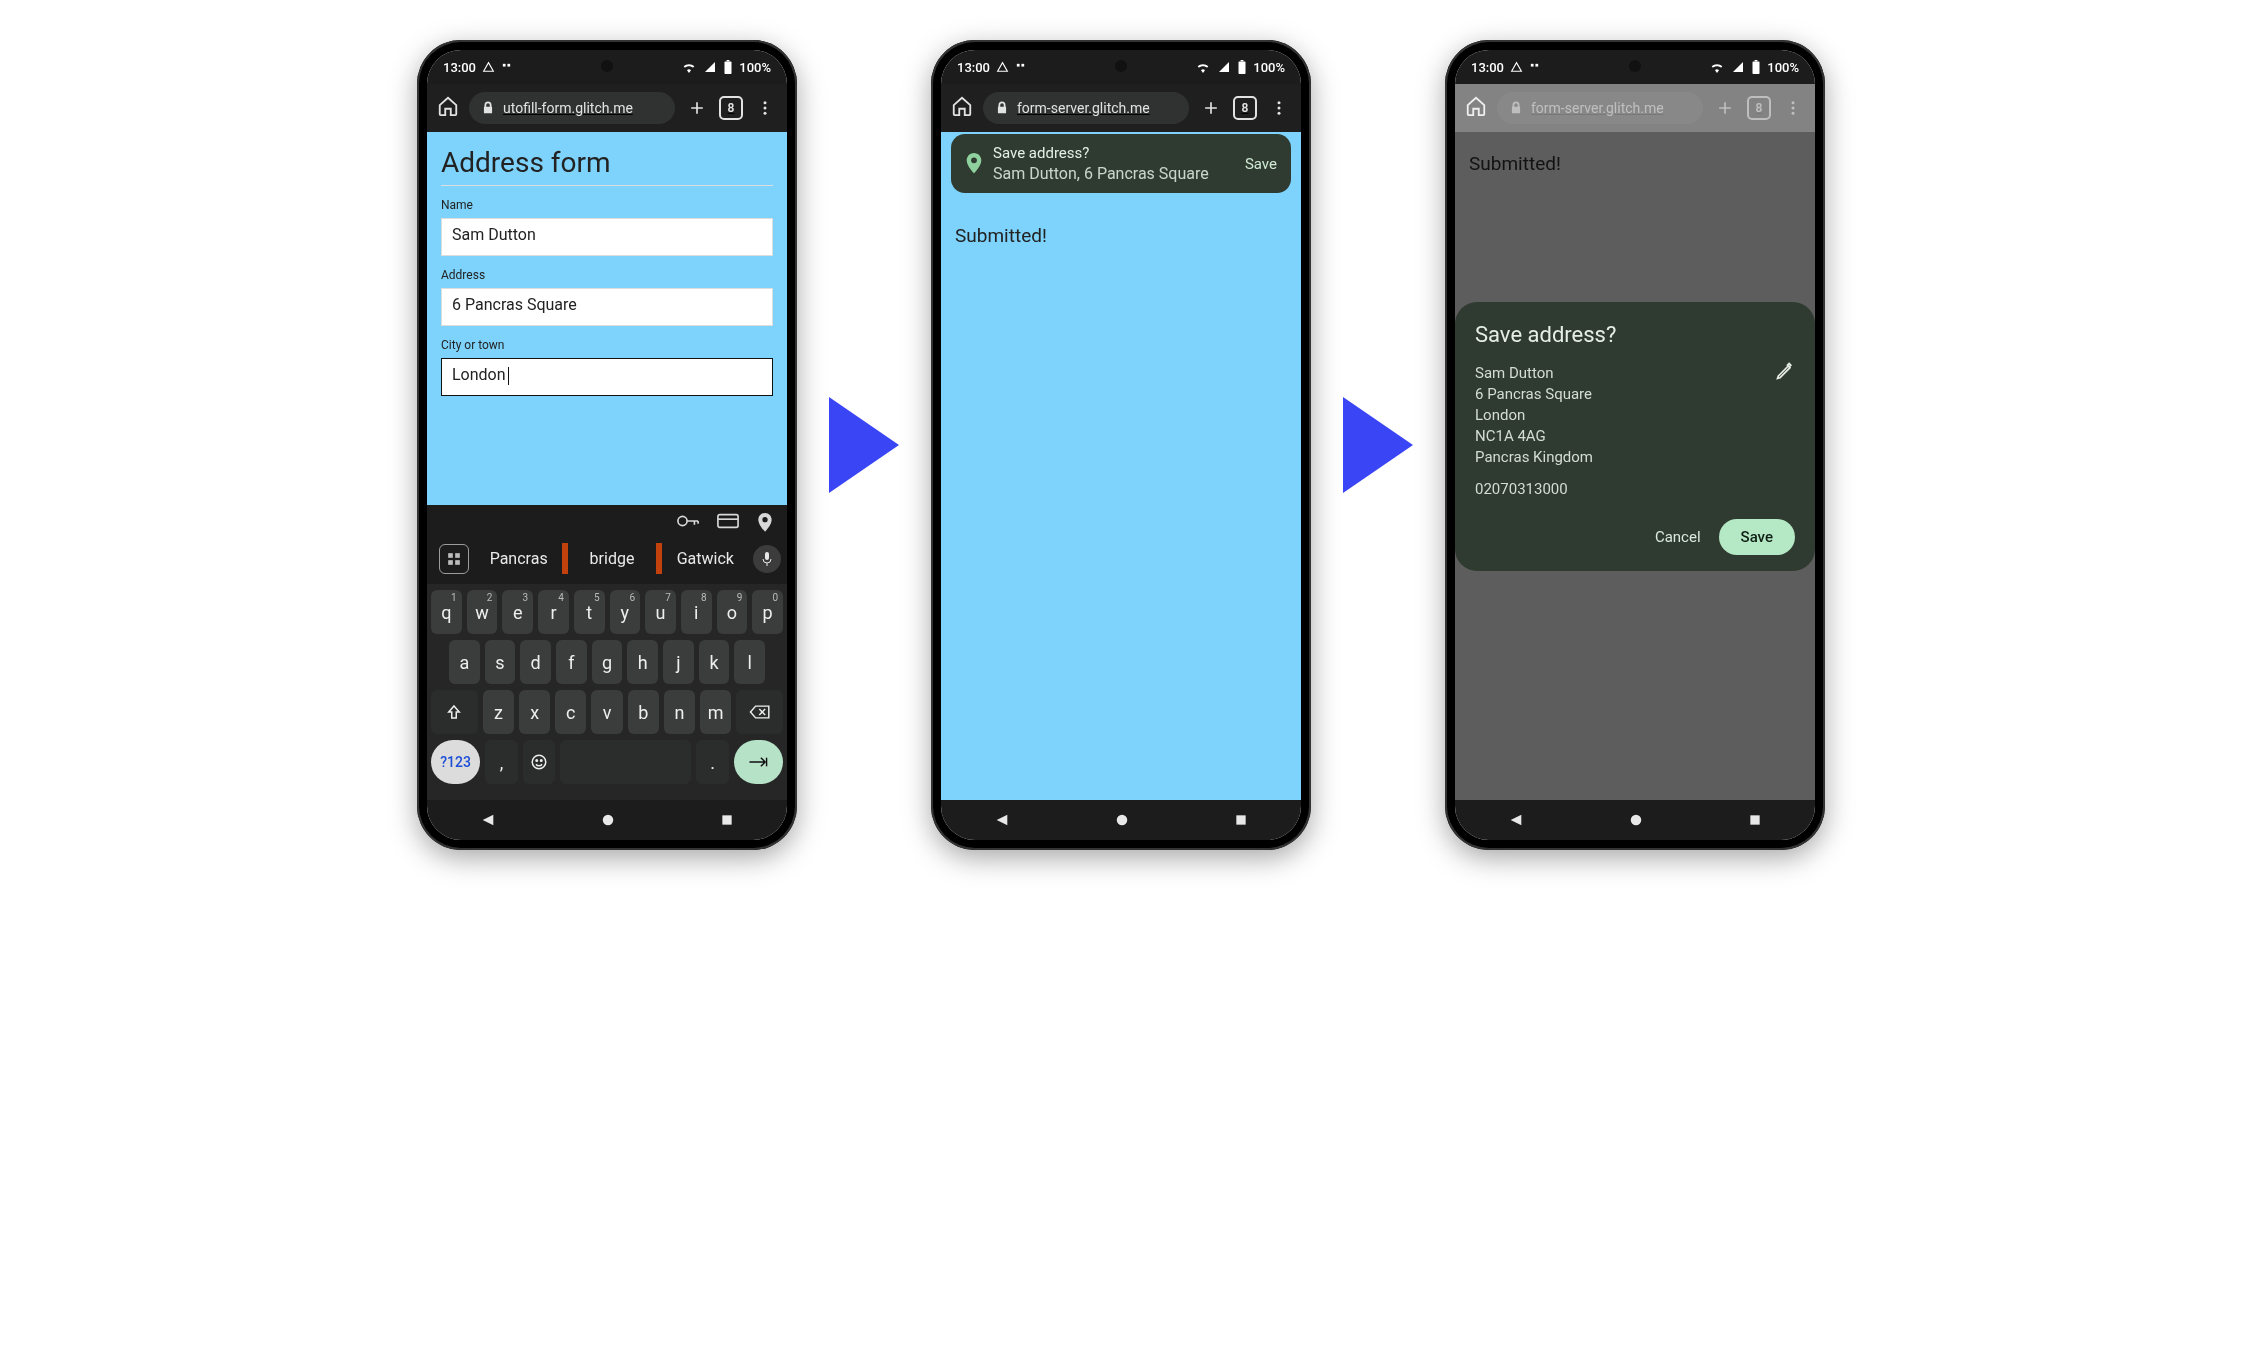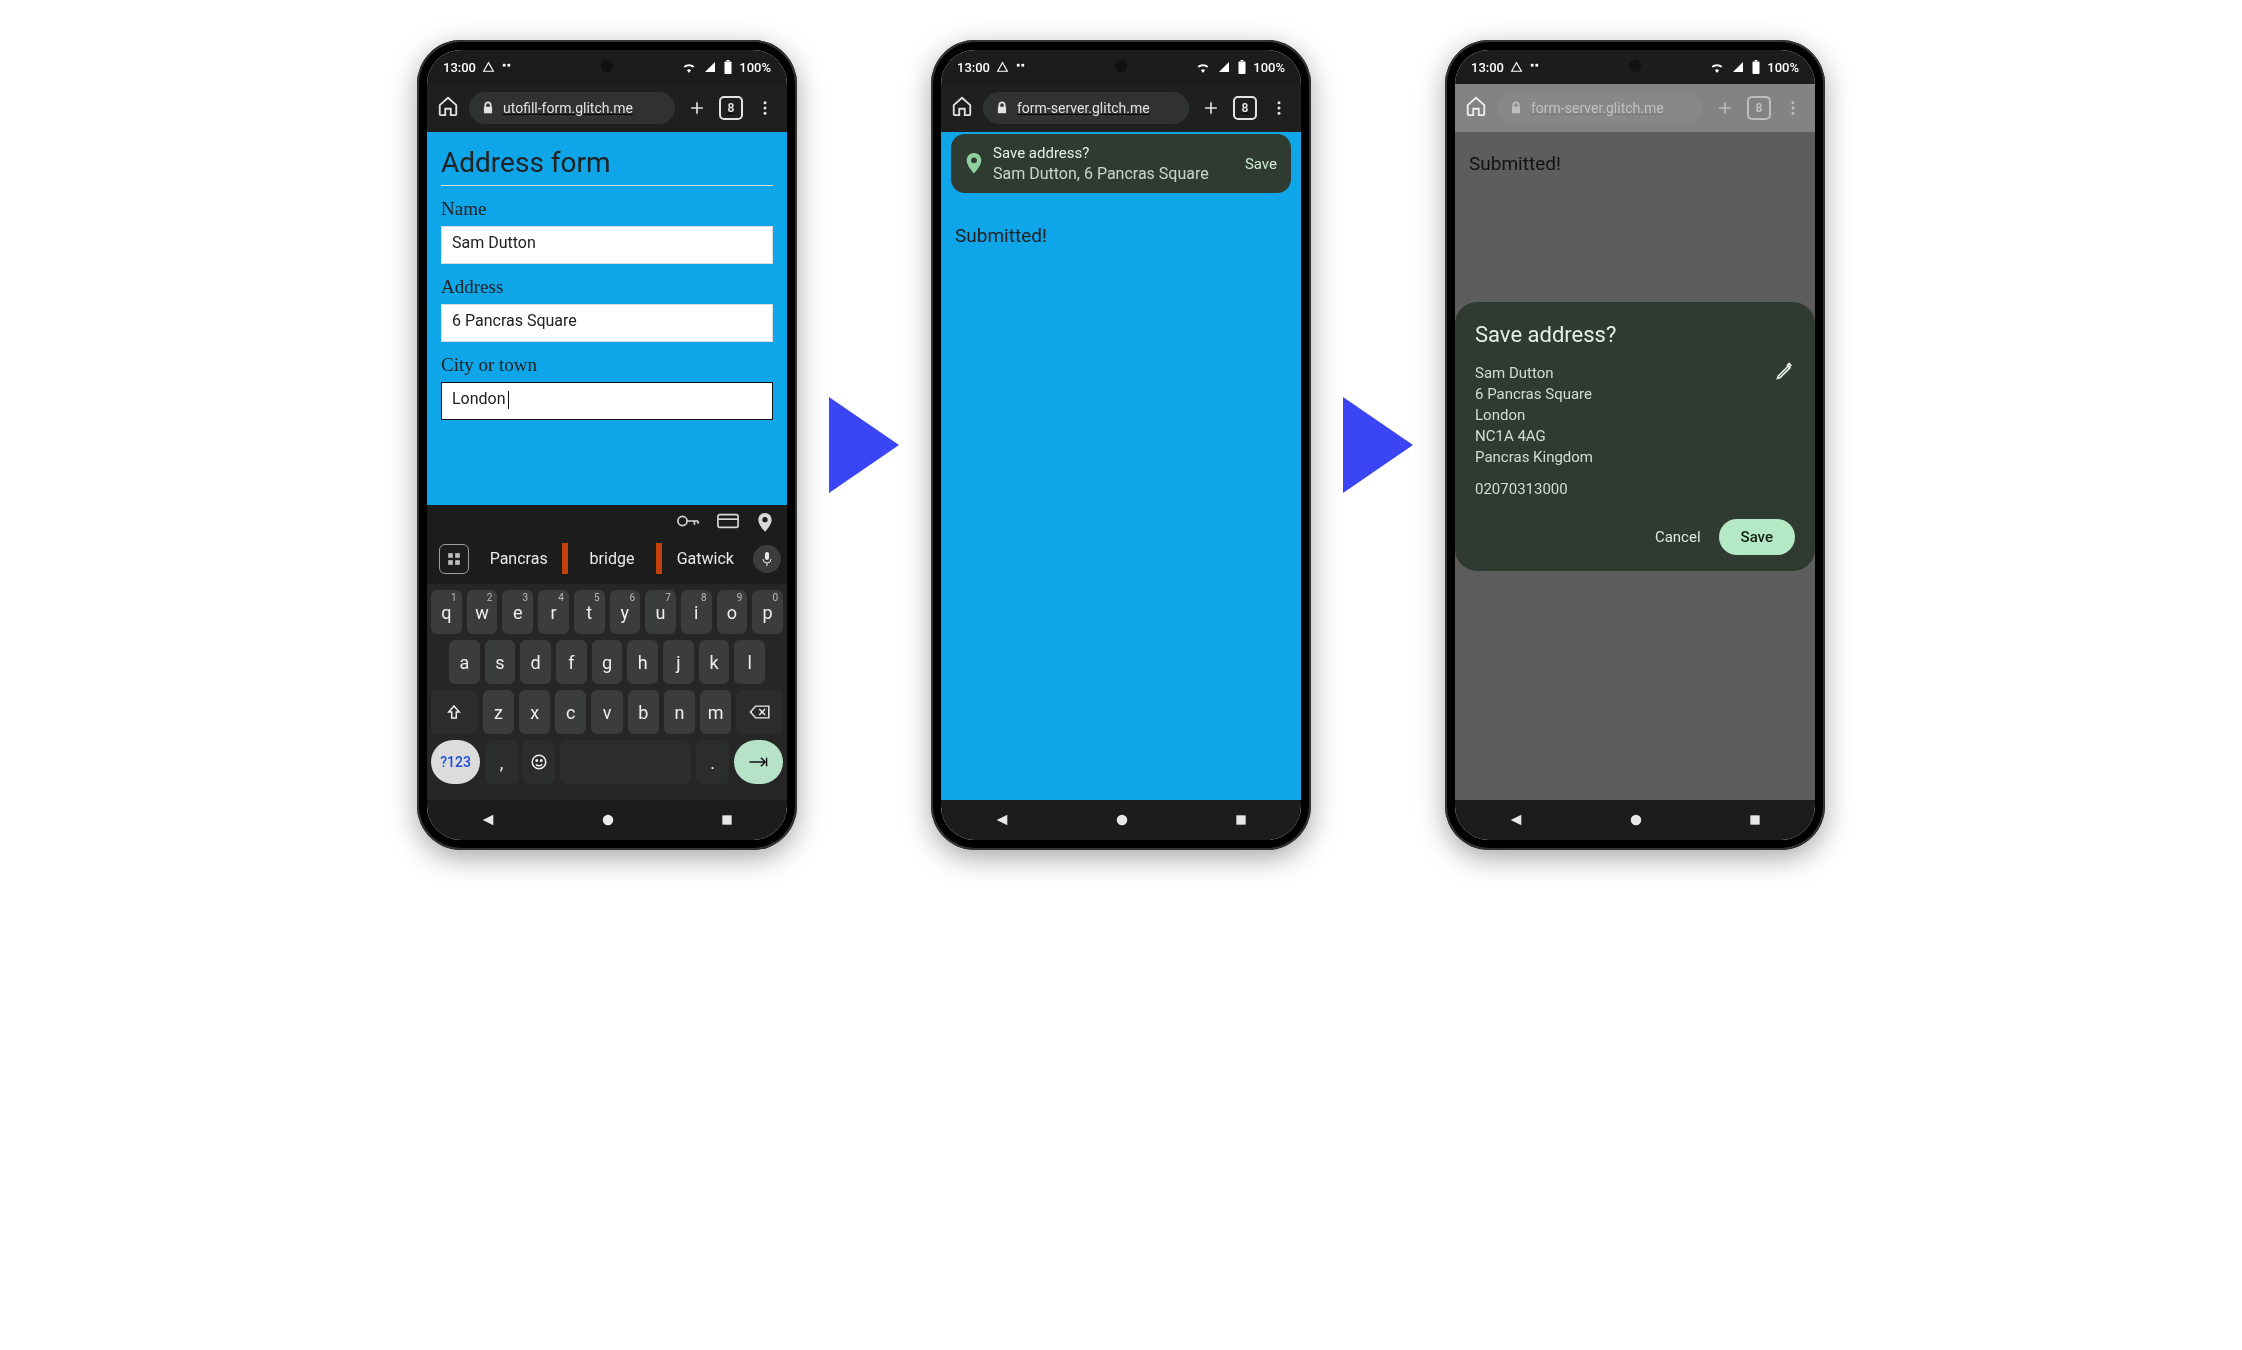--- a/index.html
+++ b/index.html
@@ -29,24 +29,24 @@
   .status-bar{height:34px;background:var(--dark);color:#fff;display:flex;align-items:center;justify-content:space-between;padding:0 16px;font-size:13px;font-weight:500;}
   .status-left,.status-right{display:flex;align-items:center;gap:6px;}
   .status-right svg,.status-left svg{display:block;}
   .chrome-bar{height:48px;background:var(--chrome-bar);display:flex;align-items:center;gap:10px;padding:0 10px;text-decoration:underline;}
   .home-ico{color:#e2e2e2;}
   .url-pill{flex:1;height:32px;background:var(--pill);border-radius:16px;display:flex;align-items:center;gap:8px;padding:0 12px;color:#e2e2e2;font-size:14px;overflow:hidden;}
   .url-pill.dim{opacity:.55;}
   .url-text{white-space:nowrap;overflow:hidden;text-overflow:clip;color:#e2e2e2;}
   .chrome-action{color:#e2e2e2;width:24px;display:flex;justify-content:center;}
   .tabs-badge{width:20px;height:20px;border:2px solid #e2e2e2;border-radius:5px;display:flex;align-items:center;justify-content:center;font-size:12px;font-weight:600;color:#e2e2e2;}
-  .content{flex:1;background:#0ea5e9;padding:14px 14px 0 14px;overflow:hidden;color:#222;}
+  .content{flex:1;background:#7dd3fc;padding:14px 14px 0 14px;overflow:hidden;color:#222;}
   h1.form-title{margin:0 0 10px 0;font-weight:400;font-size:28px;border-bottom:1px solid #ddd;padding-bottom:6px;}
   .field{margin:12px 0;}
-  .field-label{font-size:19px;margin-bottom:6px;font-family:Liberation Serif, serif;}
+  .field-label{font-size:12px;margin-bottom:6px;}
   .field-input{width:100%;box-sizing:border-box;height:38px;border:1px solid var(--field-border);padding:6px 10px;font-size:16px;color:#222;background:#fff;}
   .field-input.active{border:1.5px solid #111;}
   .cursor{display:inline-block;width:1px;height:18px;background:#111;vertical-align:middle;margin-left:2px;}
   .submitted{font-size:19px;margin:6px 0 0 0;}
   
   .kb-tray{margin-top:auto;background:#1c1c1c;}
   .kb-iconrow{display:flex;justify-content:flex-end;gap:18px;padding:8px 14px 6px;color:#d8d8d8;}
   .sugg-row{display:flex;align-items:center;gap:0;padding:4px 6px 10px;color:#e9e9e9;}
   .sugg-grid{width:28px;height:28px;border:1.5px solid #9c9c9c;border-radius:6px;display:flex;align-items:center;justify-content:center;margin:0 6px;}
   .sugg{flex:1;text-align:center;font-size:16px;padding:6px 0;}

